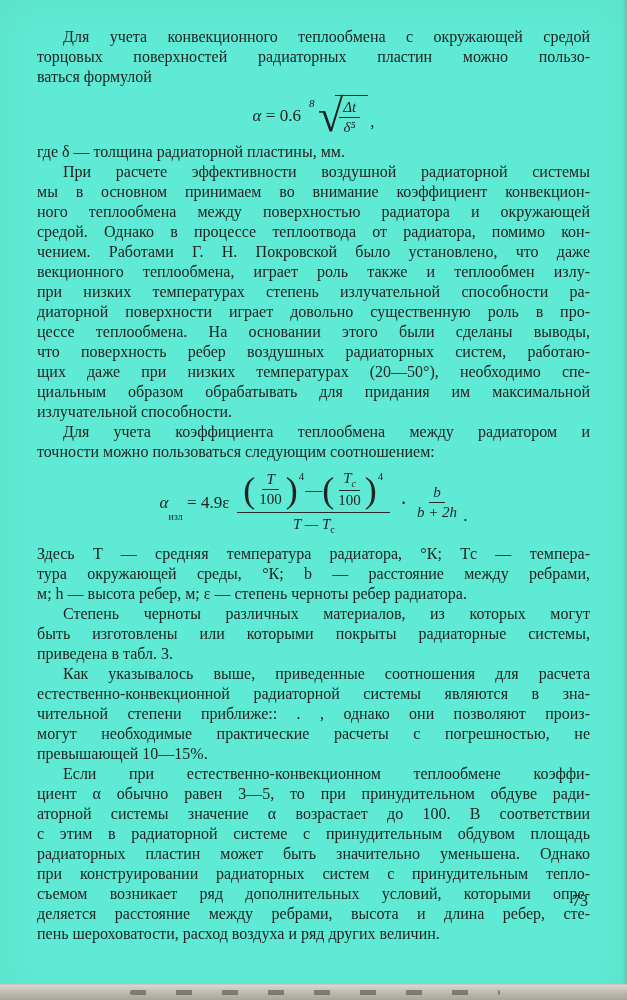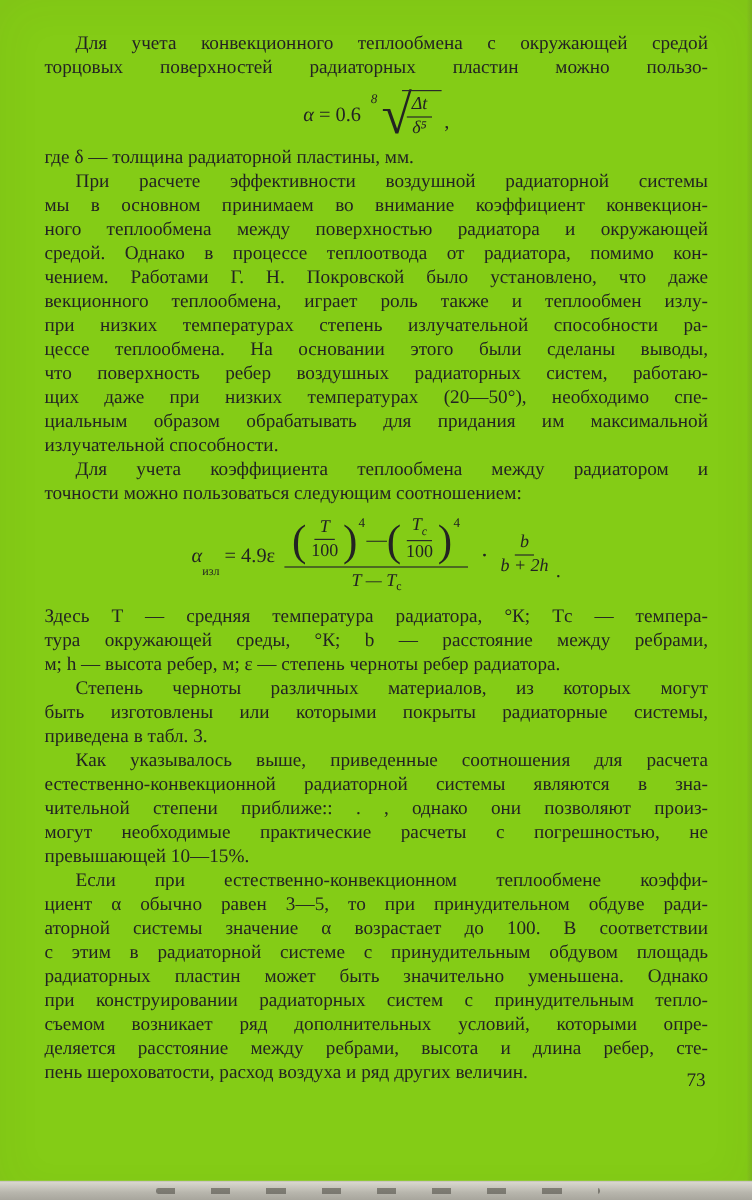--- a/index.html
+++ b/index.html
@@ -5,21 +5,21 @@
   html, body { margin: 0; padding: 0; }
   body {
     width: 627px; height: 1000px;
     background: #eceae4;
     overflow: hidden;
     font-family: "Liberation Serif", serif;
   }
   .page {
     position: relative;
     width: 627px; height: 1000px;
-    background: #84cc16;
+    background: #5eead4;
     color: #232323;
     box-shadow: inset 0 0 40px rgba(60,55,40,0.06);
   }
   .textblock {
     position: absolute;
     left: 37px; top: 27px;
     width: 553px;
     font-size: 16px;
     line-height: 20px;
   }
@@ -102,20 +102,21 @@
 </style>
 </head>
 <body>
 
 <div class="page">
   <div class="textblock">
 
     <div class="para">
       <div class="ln indent">Для учета конвекционного теплообмена с окружающей средой</div>
       <div class="ln">торцовых поверхностей радиаторных пластин можно пользо-</div>
+      <div class="ln last">ваться формулой</div>
     </div>
 
     <div class="formula f1">
       <span class="it">α</span>&nbsp;
       <span>= 0.6</span>
       <span class="root">
         <span class="ridx">8</span>
         <span class="rsign">√</span>
         <span class="rad">
           <span class="frac">
@@ -132,20 +133,21 @@
     </div>
 
     <div class="para">
       <div class="ln indent">При расчете эффективности воздушной радиаторной системы</div>
       <div class="ln">мы в основном принимаем во внимание коэффициент конвекцион-</div>
       <div class="ln">ного теплообмена между поверхностью радиатора и окружающей</div>
       <div class="ln">средой. Однако в процессе теплоотвода от радиатора, помимо кон-</div>
       <div class="ln">чением. Работами Г. Н. Покровской было установлено, что даже</div>
       <div class="ln">векционного теплообмена, играет роль также и теплообмен излу-</div>
       <div class="ln">при низких температурах степень излучательной способности ра-</div>
+      <div class="ln">диаторной поверхности играет довольно существенную роль в про-</div>
       <div class="ln">цессе теплообмена. На основании этого были сделаны выводы,</div>
       <div class="ln">что поверхность ребер воздушных радиаторных систем, работаю-</div>
       <div class="ln">щих даже при низких температурах (20—50°), необходимо спе-</div>
       <div class="ln">циальным образом обрабатывать для придания им максимальной</div>
       <div class="ln last">излучательной способности.</div>
     </div>
 
     <div class="para">
       <div class="ln indent">Для учета коэффициента теплообмена между радиатором и</div>
       <div class="ln last">точности можно пользоваться следующим соотношением:</div>

